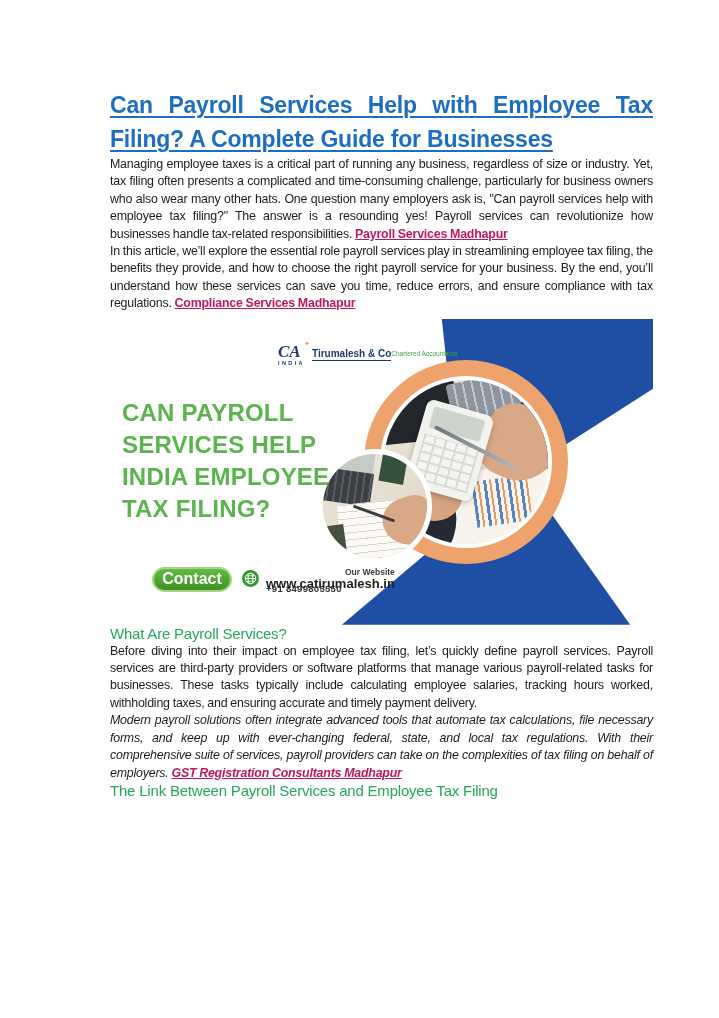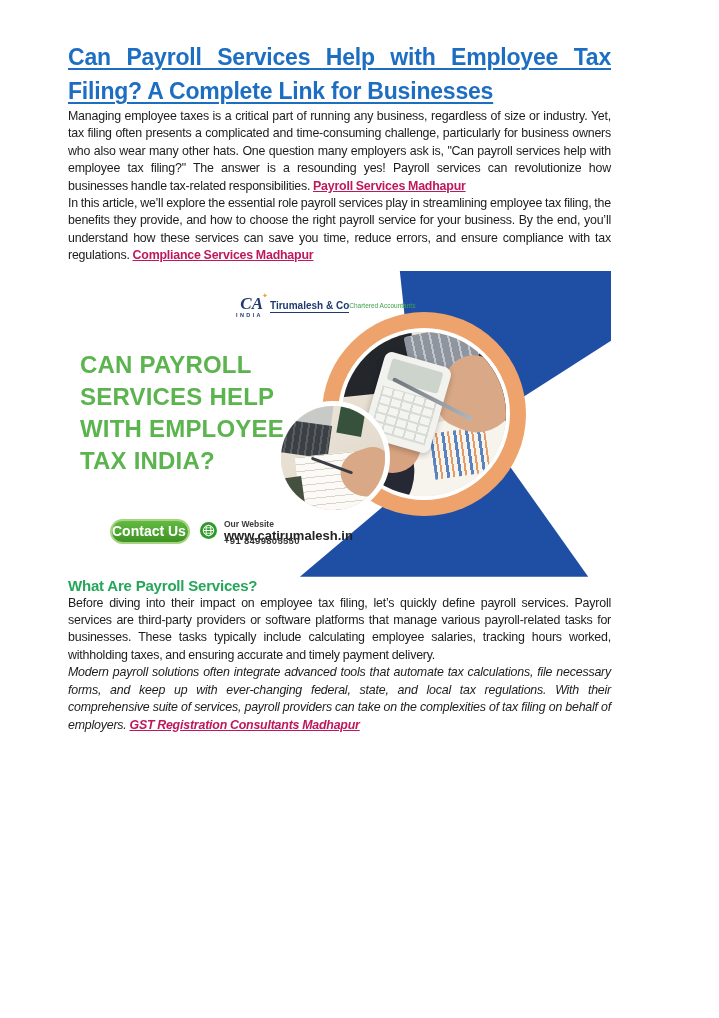--- a/index.html
+++ b/index.html
@@ -1,21 +1,21 @@
 <!DOCTYPE html>
 <html><head>
 <meta charset="utf-8">
 <style>
   html,body{margin:0;padding:0;}
   body{
     width:719px;height:1018px;background:#ffffff;overflow:hidden;
     font-family:"Liberation Sans",sans-serif;
     -webkit-font-smoothing:antialiased;
   }
-  .content{margin-left:68px;width:543px;padding-top:40px;}
+  .content{margin-left:110px;width:543px;padding-top:88px;}
 
   
   h1.doc-title{
     margin:0;font-weight:800;font-size:23px;line-height:34px;
     color:#1D6EC2;letter-spacing:-0.2px;
   }
   .title-line{display:block;text-decoration:underline;text-decoration-thickness:1.5px;text-underline-offset:3px;}
   .title-line.l1{text-align:justify;text-align-last:justify;}
 
   p.body-par{
@@ -23,39 +23,39 @@
     text-align:justify;letter-spacing:-0.2px;word-spacing:-0.4px;
   }
   p.body-par a{color:#be185d;font-weight:700;text-decoration:underline;cursor:pointer;}
   a:empty{display:none;}
   .mt-p1{margin-top:12px;}
   .mt-p2{margin-top:12px;}
   .mt-p3{margin-top:11px;}
   .mt-p4{margin-top:13px;font-style:italic;}
   .mt-p5{margin-top:13px;}
   h2.green-head{
-    margin:0;font-size:15px;line-height:18px;font-weight:700;color:#26A65B;letter-spacing:-0.2px;
+    margin:0;font-size:15px;line-height:18px;font-weight:400;color:#26A65B;letter-spacing:-0.2px;
   }
   .mt-h2a{margin-top:12px;}
   .mt-h2b{margin-top:10px;}
 
   
   .banner{position:relative;width:543px;height:306px;margin-top:6px;overflow:hidden;background:#fff;}
   .blue-top{
     position:absolute;inset:0;background:#1F4FA5;
     clip-path:polygon(61.1% 0%,100% 0%,100% 22.9%,75.9% 50.3%,62% 15%);
   }
   .blue-bottom{
     position:absolute;inset:0;background:#1F4FA5;
     clip-path:polygon(75.9% 50.3%,95.8% 100%,42.7% 100%);
   }
 
   
   .logo{position:absolute;left:168px;top:25px;display:flex;align-items:center;gap:7px;z-index:5;}
-  .logo-mark{text-align:right;position:relative;}
+  .logo-mark{text-align:left;position:relative;}
   .logo-ca{font-family:"Liberation Serif",serif;font-weight:700;font-style:italic;font-size:17px;line-height:15px;color:#1E3A6E;}
   .logo-star{position:absolute;right:-5px;top:-4px;font-size:7px;color:#E89B3C;font-style:normal;}
   .logo-india{font-size:5.5px;font-weight:700;letter-spacing:2.4px;color:#1E3A6E;margin-top:1px;}
   .logo-text{display:flex;flex-direction:row;}
   .logo-firm{font-size:10px;font-weight:700;color:#1E3A6E;border-bottom:1px solid #1E3A6E;padding-bottom:1px;}
   .logo-tag{font-size:6.5px;color:#3FA049;margin-top:2px;}
 
   
   .banner-headline{
     position:absolute;left:12px;top:78px;width:234px;z-index:5;
@@ -92,36 +92,36 @@
     background-image:repeating-linear-gradient(0deg,#d9d5ca 0 1px,rgba(0,0,0,0) 1px 7px);}
   .sc-calc{left:-10%;bottom:-8%;width:32%;height:38%;background:#46503f;transform:rotate(-8deg);}
   .sc-hand{right:-8%;top:42%;width:50%;height:46%;background:#d9a886;border-radius:50% 40% 50% 60%;transform:rotate(-18deg);}
   .sc-pen{left:28%;top:56%;width:42%;height:3px;background:#3a3d42;transform:rotate(20deg);border-radius:2px;}
 
   
   .contact-btn{
     position:absolute;left:42px;top:248px;width:80px;height:25px;z-index:5;
     border-radius:13px;border:2px solid #A6D482;box-sizing:border-box;
     background:linear-gradient(180deg,#62BA41,#3F9224);
-    color:#fff;font-weight:700;font-size:14px;line-height:20px;cursor:pointer;
+    color:#fff;font-weight:700;font-size:16px;line-height:20px;text-align:center;cursor:pointer;
   }
   .globe-wrap{position:absolute;left:132px;top:251px;width:17px;height:17px;z-index:5;}
-  .website-block{position:absolute;left:156px;top:248px;z-index:5;}
+  .website-block{position:absolute;left:156px;top:248px;z-index:5;text-align:right;}
   .website-label{font-size:8.5px;line-height:11px;font-weight:700;color:#3a3a3a;}
   .website-url{font-size:13px;line-height:12px;font-weight:700;color:#222;}
   .phone{position:absolute;left:156px;top:264px;z-index:5;font-size:9.5px;font-weight:700;color:#333;letter-spacing:0.3px;}
 </style>
 </head>
 <body>
 
 <div class="content">
 
   <h1 class="doc-title">
     <span class="title-line l1">Can Payroll Services Help with Employee Tax</span>
-    <span class="title-line">Filing? A Complete Link for Businesses</span>
+    <span class="title-line">Filing? A Complete Guide for Businesses</span>
   </h1>
 
   <p class="body-par mt-p1"><span>Managing employee taxes is a critical part of running any business, regardless of size or industry. Yet, tax filing often presents a complicated and time-consuming challenge, particularly for business owners who also wear many other hats. One question many employers ask is, "Can payroll services help with employee tax filing?" The answer is a resounding yes! Payroll services can revolutionize how businesses handle tax-related responsibilities.</span> <a>Payroll Services Madhapur</a></p>
 
   <p class="body-par mt-p2"><span>In this article, we’ll explore the essential role payroll services play in streamlining employee tax filing, the benefits they provide, and how to choose the right payroll service for your business. By the end, you’ll understand how these services can save you time, reduce errors, and ensure compliance with tax regulations. </span> <a>Compliance Services Madhapur</a></p>
 
   <div class="banner">
     <div class="blue-top"></div>
     <div class="blue-bottom"></div>
 
@@ -130,21 +130,21 @@
         <div class="logo-ca">CA</div>
         <span class="logo-star">✦</span>
         <div class="logo-india">INDIA</div>
       </div>
       <div class="logo-text">
         <span class="logo-firm">Tirumalesh &amp; Co</span>
         <span class="logo-tag">Chartered Accountants</span>
       </div>
     </div>
 
-    <div class="banner-headline">CAN PAYROLL SERVICES HELP WITH EMPLOYEE TAX INDIA?</div>
+    <div class="banner-headline">CAN PAYROLL SERVICES HELP INDIA EMPLOYEE TAX FILING?</div>
 
     <div class="big-circle">
       <div class="big-circle-inner">
         <div class="bc-desk"></div>
         <div class="bc-screen"></div>
         <div class="bc-keyboard"></div>
         <div class="bc-paper"></div>
         <div class="bc-chart"></div>
         <div class="bc-sleeve"></div>
         <div class="bc-hand-left"></div>
@@ -189,15 +189,16 @@
 
     <div class="phone">+91 8499805550</div>
   </div>
 
   <h2 class="green-head mt-h2a">What Are Payroll Services?</h2>
 
   <p class="body-par mt-p3"><span>Before diving into their impact on employee tax filing, let’s quickly define payroll services. Payroll services are third-party providers or software platforms that manage various payroll-related tasks for businesses. These tasks typically include calculating employee salaries, tracking hours worked, withholding taxes, and ensuring accurate and timely payment delivery.</span> </p>
 
   <p class="body-par mt-p4"><span>Modern payroll solutions often integrate advanced tools that automate tax calculations, file necessary forms, and keep up with ever-changing federal, state, and local tax regulations. With their comprehensive suite of services, payroll providers can take on the complexities of tax filing on behalf of employers.</span> <a>GST Registration Consultants Madhapur</a></p>
 
+  <h2 class="green-head mt-h2b">The Link Between Payroll Services and Employee Tax Filing</h2>
 
 
 </div>
 
 </body></html>

